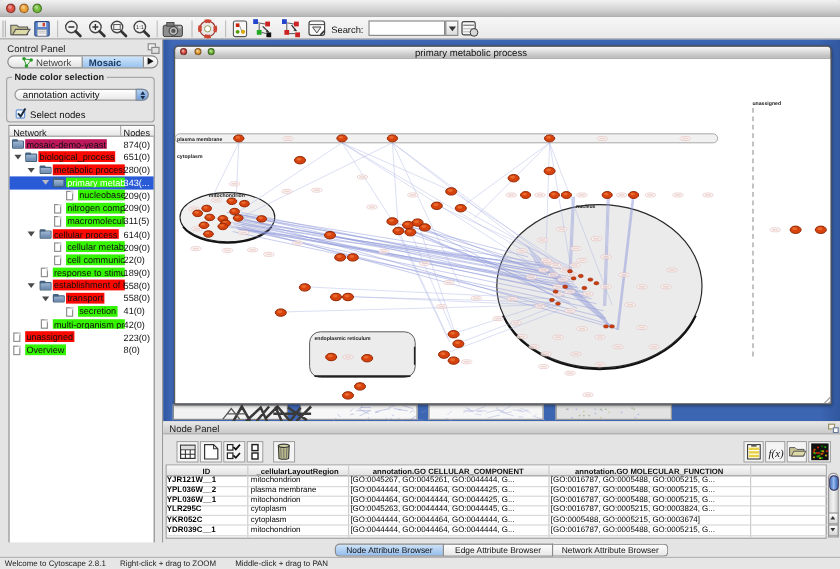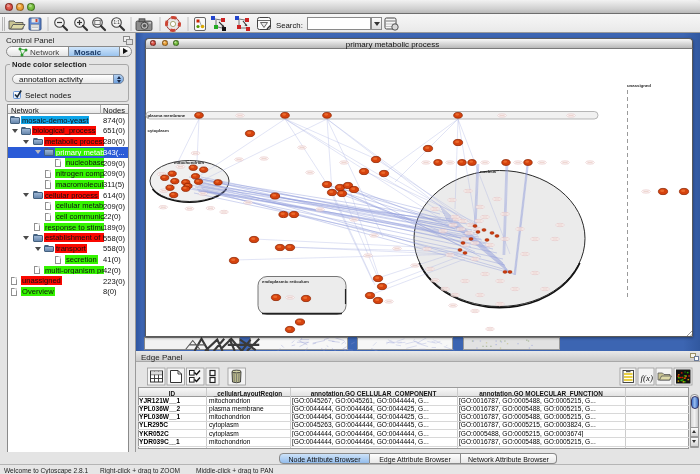--- a/index.html
+++ b/index.html
@@ -136,21 +136,21 @@
 <div class="abs" style="left:25px;top:91px;font-size:8px;color:#111;">Select nodes</div>
 <div class="abs" style="left:7px;top:103.5px;width:122px;height:353px;background:#fff;border:1px solid #8a8a8a;"></div>
 <div class="abs" style="left:8px;top:104.5px;width:120px;height:9.5px;background:linear-gradient(#fdfdfd,#e6e6e6);border-bottom:1px solid #9a9a9a;"></div>
 <div class="abs" style="left:100px;top:104.5px;width:1px;height:9.5px;background:#b0b0b0;"></div>
 <div class="abs" style="left:11px;top:106px;font-size:7.6px;color:#111;">Network</div>
 <div class="abs" style="left:103px;top:106px;font-size:7.6px;color:#111;">Nodes</div>
 <div class="abs" style="left:8px;top:114px;width:120px;height:342px;overflow:hidden;">
 <div style="position:absolute;left:-8px;top:-114px;width:136px;height:470px;">
 <div style="position:absolute;left:10px;top:117.1px;width:9.5px;height:6.8px;background:linear-gradient(#9db6d4,#6787ad);border:0.5px solid #44617f;border-radius:1px;"></div>
 <div style="position:absolute;left:10px;top:116.1px;width:4.5px;height:2px;background:#7c99ba;border:0.5px solid #44617f;border-radius:1px 1px 0 0;"></div>
-<div style="position:absolute;left:21px;top:115.5px;height:8.8px;line-height:9px;background:#0ea5e9;color:#111;font-size:7.6px;padding:0 1px;white-space:nowrap;overflow:hidden;max-width:83px;">mosaic-demo-yeast</div>
+<div style="position:absolute;left:21px;top:115.5px;height:8.8px;line-height:9px;background:#be185d;color:#111;font-size:7.6px;padding:0 1px;white-space:nowrap;overflow:hidden;max-width:83px;">mosaic-demo-yeast</div>
 <div style="position:absolute;left:103px;top:115.7px;font-size:7.6px;color:#111;white-space:nowrap;">874(0)</div>
 <div style="position:absolute;left:12px;top:128.8px;width:0;height:0;border-left:3.4px solid transparent;border-right:3.4px solid transparent;border-top:4.6px solid #4a4a4a;"></div>
 <div style="position:absolute;left:21px;top:127.8px;width:9.5px;height:6.8px;background:linear-gradient(#9db6d4,#6787ad);border:0.5px solid #44617f;border-radius:1px;"></div>
 <div style="position:absolute;left:21px;top:126.8px;width:4.5px;height:2px;background:#7c99ba;border:0.5px solid #44617f;border-radius:1px 1px 0 0;"></div>
 <div style="position:absolute;left:32px;top:126.2px;height:8.8px;line-height:9px;background:#fb0800;color:#111;font-size:7.6px;padding:0 1px;white-space:nowrap;overflow:hidden;max-width:72px;">biological_process</div>
 <div style="position:absolute;left:103px;top:126.4px;font-size:7.6px;color:#111;white-space:nowrap;">651(0)</div>
 <div style="position:absolute;left:23px;top:139.5px;width:0;height:0;border-left:3.4px solid transparent;border-right:3.4px solid transparent;border-top:4.6px solid #4a4a4a;"></div>
 <div style="position:absolute;left:33px;top:138.5px;width:9.5px;height:6.8px;background:linear-gradient(#9db6d4,#6787ad);border:0.5px solid #44617f;border-radius:1px;"></div>
 <div style="position:absolute;left:33px;top:137.5px;width:4.5px;height:2px;background:#7c99ba;border:0.5px solid #44617f;border-radius:1px 1px 0 0;"></div>
 <div style="position:absolute;left:44px;top:136.9px;height:8.8px;line-height:9px;background:#fb0800;color:#111;font-size:7.6px;padding:0 1px;white-space:nowrap;overflow:hidden;max-width:60px;">metabolic process</div>
@@ -672,21 +672,21 @@
 <text x="117" y="234.2" font-size="4.3" font-weight="bold" fill="#222">endoplasmic reticulum</text>
 <text x="482" y="38.2" font-size="4.3" font-weight="bold" fill="#222">unassigned</text>
 <g stroke="#9a9a9a" stroke-width="1">
         <line x1="542" y1="287" x2="551" y2="278"></line>
         <line x1="545.5" y1="287" x2="551" y2="281.5"></line>
         <line x1="549" y1="287" x2="551" y2="285"></line>
       </g>
 </svg>
 <div class="abs" style="left:136px;top:351px;width:564px;height:101px;background:#e4e4e4;border-top:1px solid #9a9a9a;"></div>
 <div class="abs" style="left:136px;top:351px;width:564px;height:11px;background:linear-gradient(#e9e9e9,#c9c9c9);border-bottom:1px solid #a8a8a8;"></div>
-<div class="abs" style="left:141px;top:353px;font-size:8px;color:#222;">Edge Panel</div>
+<div class="abs" style="left:141px;top:353px;font-size:8px;color:#222;">Node Panel</div>
 <div class="abs" style="left:690px;top:353px;width:5.5px;height:5px;border:1px solid #998f66;background:#f6f4ea;"></div>
     <div class="abs" style="left:693.5px;top:356px;width:5px;height:4.5px;border:1px solid #6a7a9a;background:#fdfdfd;"></div>
 <svg width="564" height="24" viewBox="0 0 564 24" style="position:absolute;left:136px;top:362px;">
 <rect x="11.5" y="6" width="17.5" height="17" fill="#f4f4f4" stroke="#9a9a9a" stroke-width="0.8"></rect>
 <g transform="translate(14,8.5)">
         <rect x="0.5" y="0.5" width="12" height="11" fill="#fff" stroke="#333" stroke-width="1"></rect>
         <line x1="0.5" y1="4.2" x2="12.5" y2="4.2" stroke="#333" stroke-width="0.9"></line>
         <line x1="0.5" y1="8" x2="12.5" y2="8" stroke="#333" stroke-width="0.9"></line>
         <line x1="4.5" y1="0.5" x2="4.5" y2="11.5" stroke="#333" stroke-width="0.9"></line>
         <line x1="8.5" y1="0.5" x2="8.5" y2="11.5" stroke="#333" stroke-width="0.9"></line>

